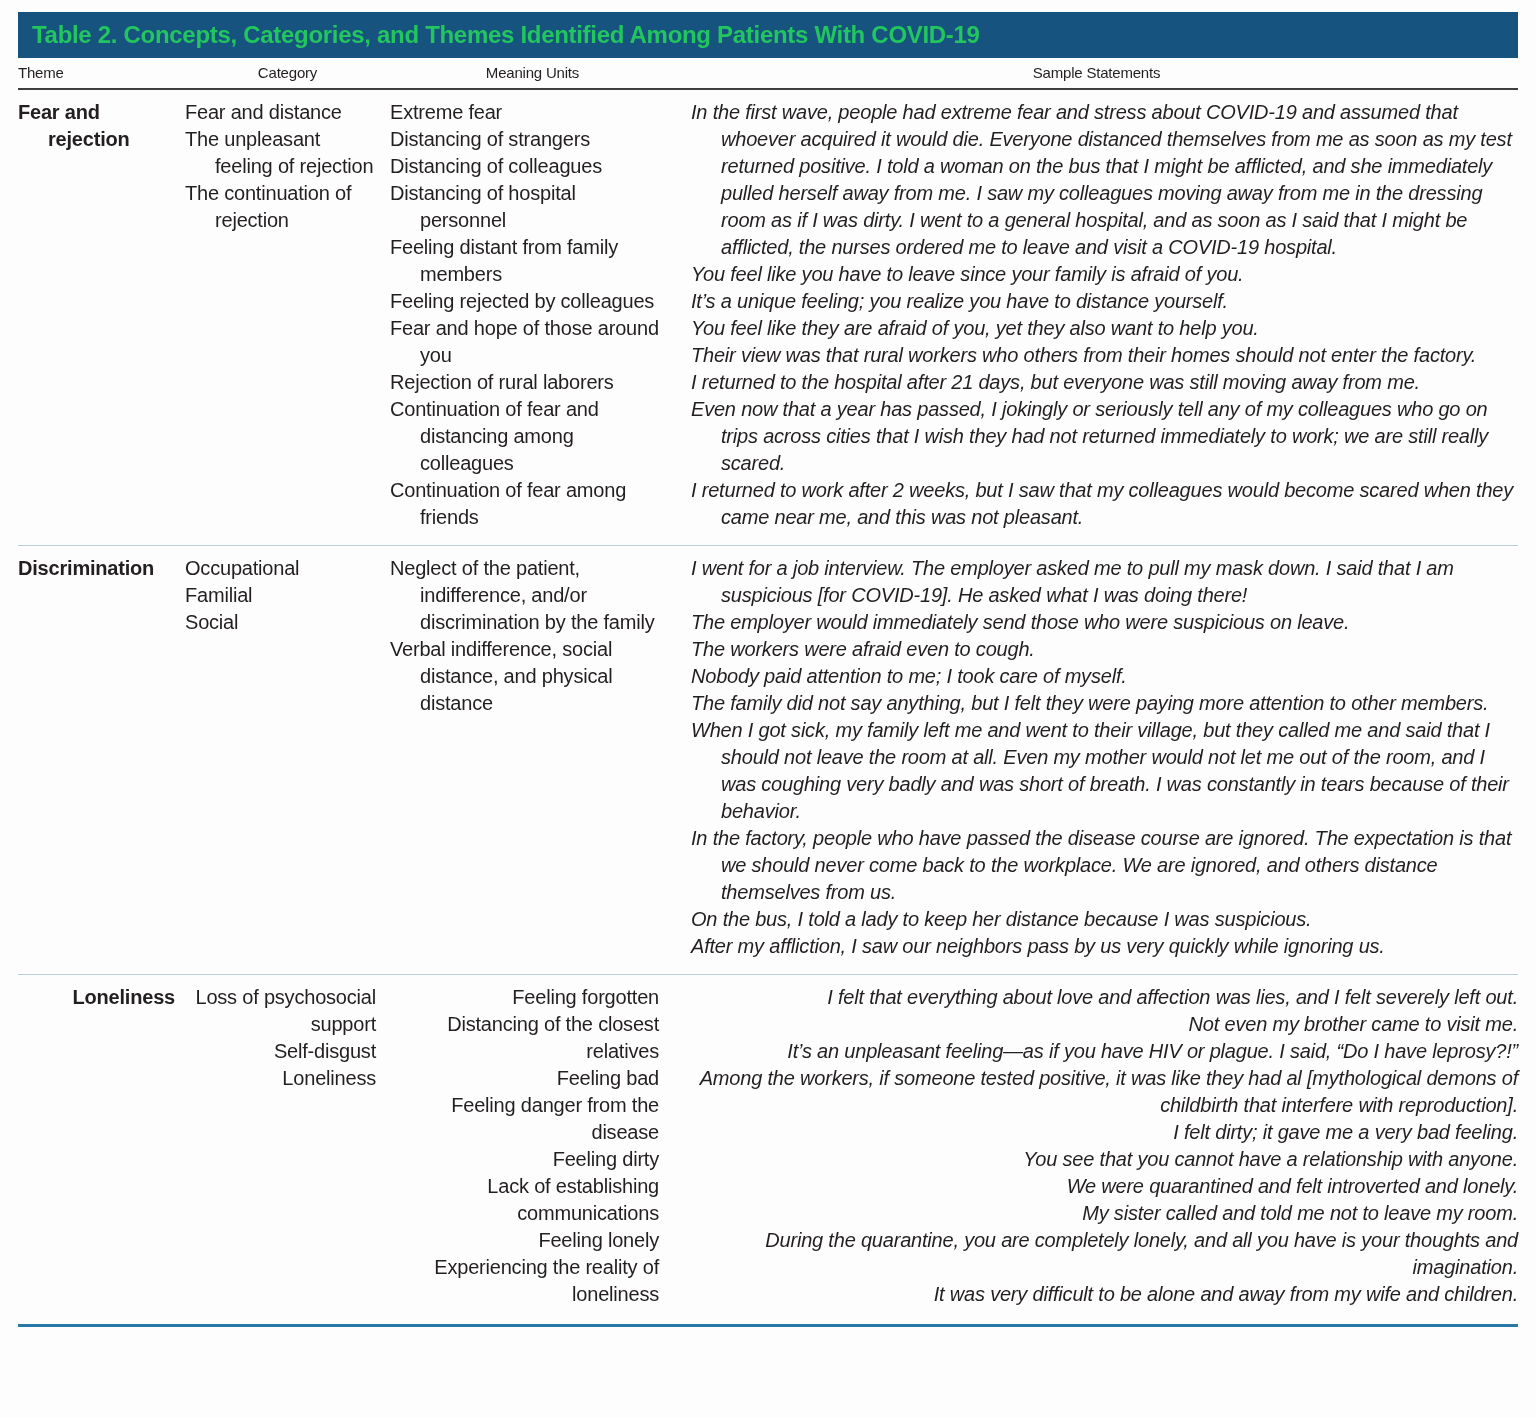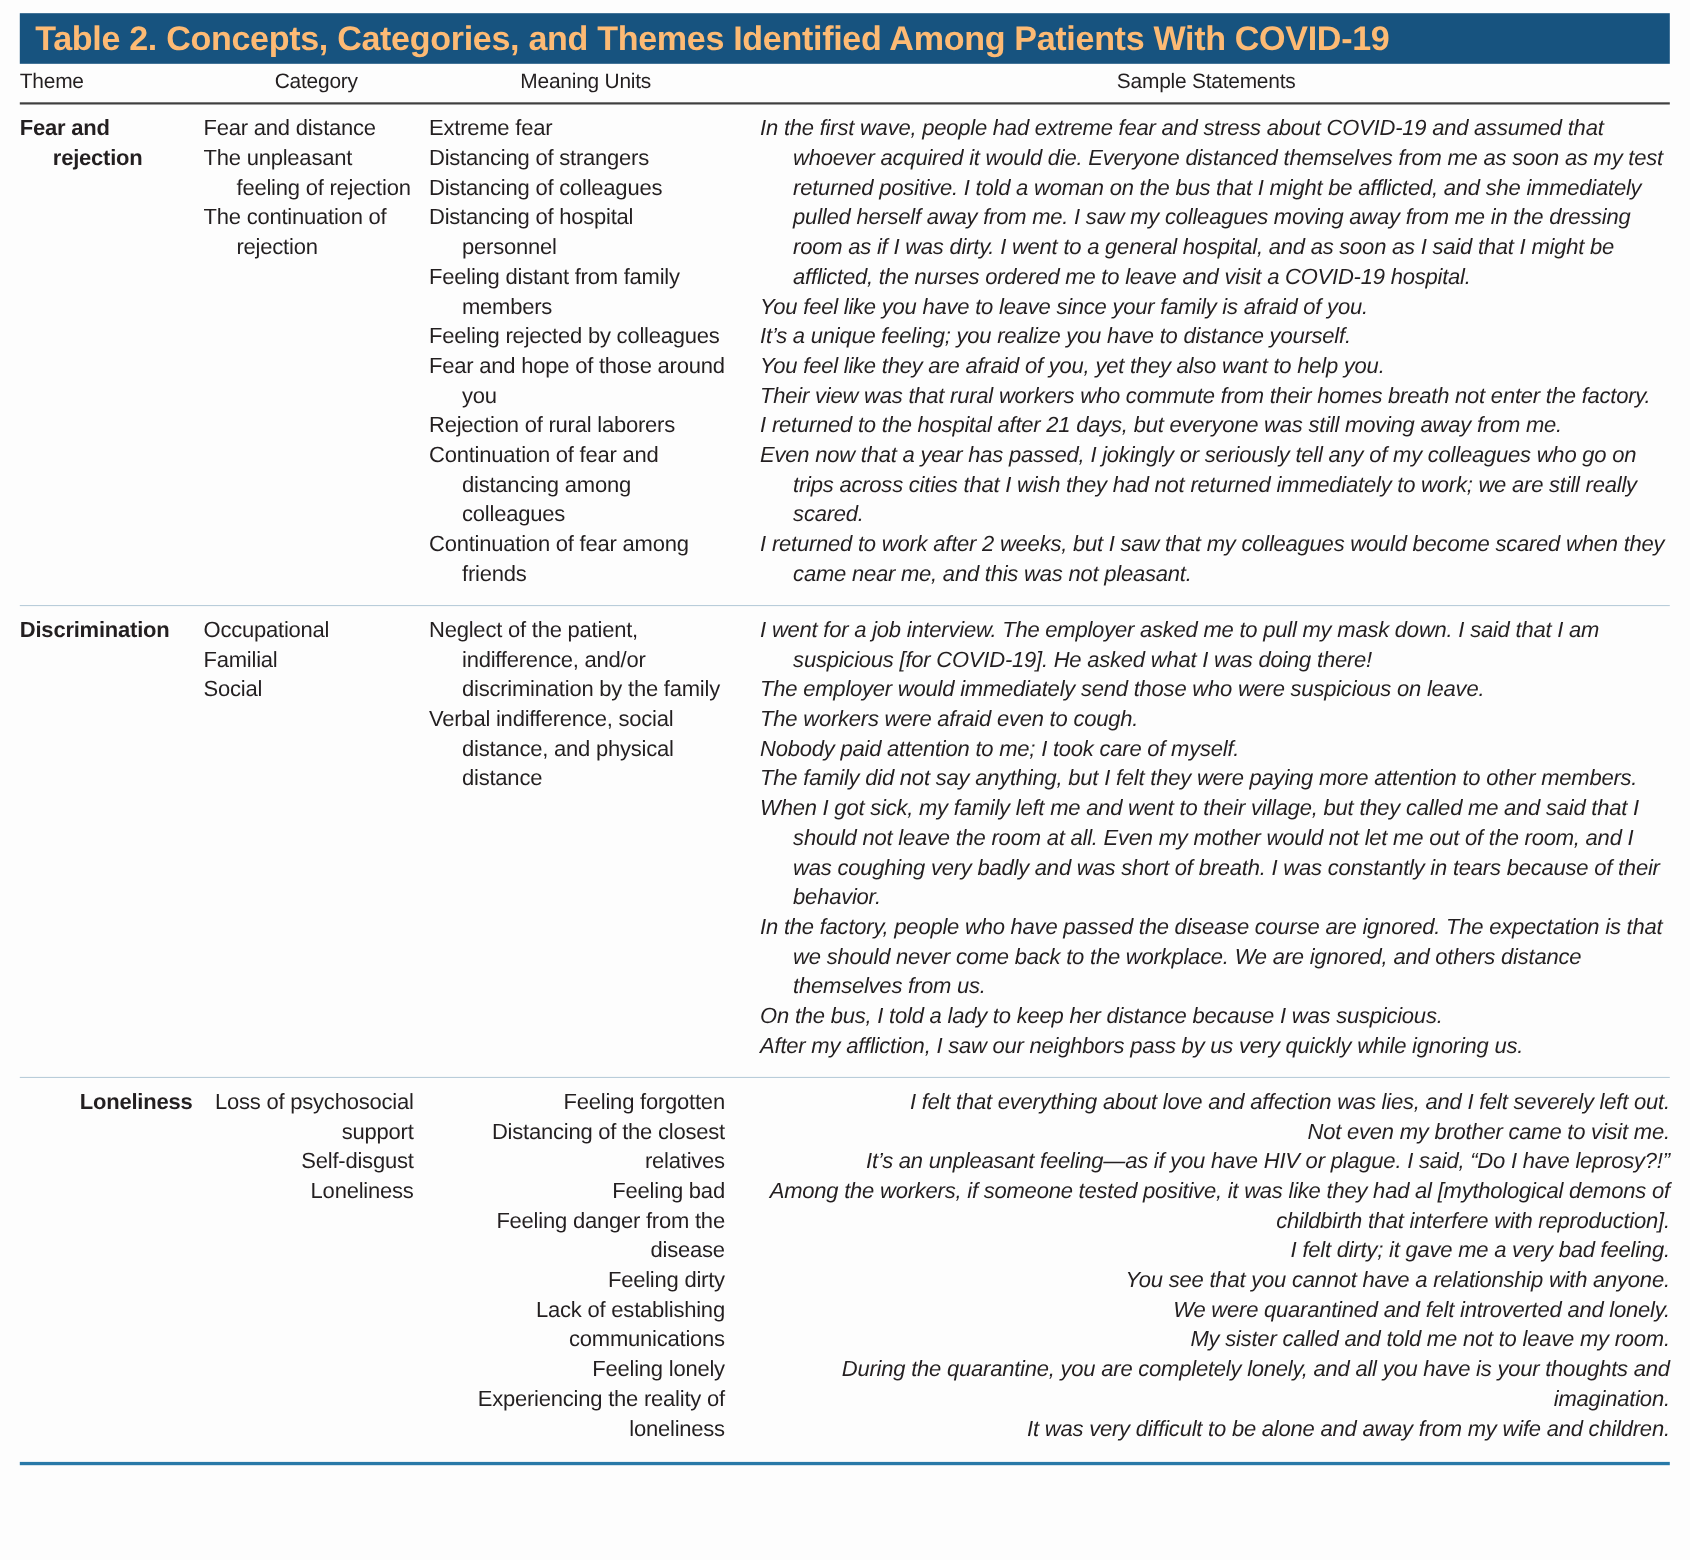--- a/index.html
+++ b/index.html
@@ -21,35 +21,35 @@
   .title-bar {
     margin-top: 12px;
     height: 46px;
     background: #17537f;
     display: flex;
     align-items: center;
     padding-left: 14px;
     box-sizing: border-box;
   }
   .title-bar span {
-    color: #fdba74;
-    font-size: 31px;
+    color: #22c55e;
+    font-size: 24px;
     font-weight: bold;
     letter-spacing: -0.3px;
   }
   .grid {
     display: grid;
     grid-template-columns: 167px 205px 285px 1fr;
   }
   .col-headers {
     border-bottom: 2.5px solid #3f3f3f;
     padding: 6px 0 7px 0;
   }
   .col-headers .col {
-    font-size: 19px;
+    font-size: 15px;
     letter-spacing: -0.2px;
   }
   .th-theme { text-align: left; }
   .th-category, .th-units, .th-samples { text-align: center; }
   .row {
     padding: 9px 0 14px 0;
     border-bottom: 1px solid #b9cdda;
   }
   .row:last-child { border-bottom: none; text-align: right; }
   .cell { font-size: 20px; line-height: 27px; letter-spacing: -0.2px; }
@@ -101,21 +101,21 @@
           <div class="hang">Fear and hope of those around you</div>
           <div class="hang">Rejection of rural laborers</div>
           <div class="hang">Continuation of fear and distancing among colleagues</div>
           <div class="hang">Continuation of fear among friends</div>
         </div>
         <div class="cell cell-samples">
           <div class="hang">In the first wave, people had extreme fear and stress about COVID-19 and assumed that whoever acquired it would die. Everyone distanced themselves from me as soon as my test returned positive. I told a woman on the bus that I might be afflicted, and she immediately pulled herself away from me. I saw my colleagues moving away from me in the dressing room as if I was dirty. I went to a general hospital, and as soon as I said that I might be afflicted, the nurses ordered me to leave and visit a COVID-19 hospital.</div>
           <div class="hang">You feel like you have to leave since your family is afraid of you.</div>
           <div class="hang">It’s a unique feeling; you realize you have to distance yourself.</div>
           <div class="hang">You feel like they are afraid of you, yet they also want to help you.</div>
-          <div class="hang">Their view was that rural workers who commute from their homes breath not enter the factory.</div>
+          <div class="hang">Their view was that rural workers who others from their homes should not enter the factory.</div>
           <div class="hang">I returned to the hospital after 21 days, but everyone was still moving away from me.</div>
           <div class="hang">Even now that a year has passed, I jokingly or seriously tell any of my colleagues who go on trips across cities that I wish they had not returned immediately to work; we are still really scared.</div>
           <div class="hang">I returned to work after 2 weeks, but I saw that my colleagues would become scared when they came near me, and this was not pleasant.</div>
         </div>
       </div>
       <div class="grid row">
         <div class="cell cell-theme">
           <div class="hang">Discrimination</div>
         </div>
         <div class="cell cell-category">

